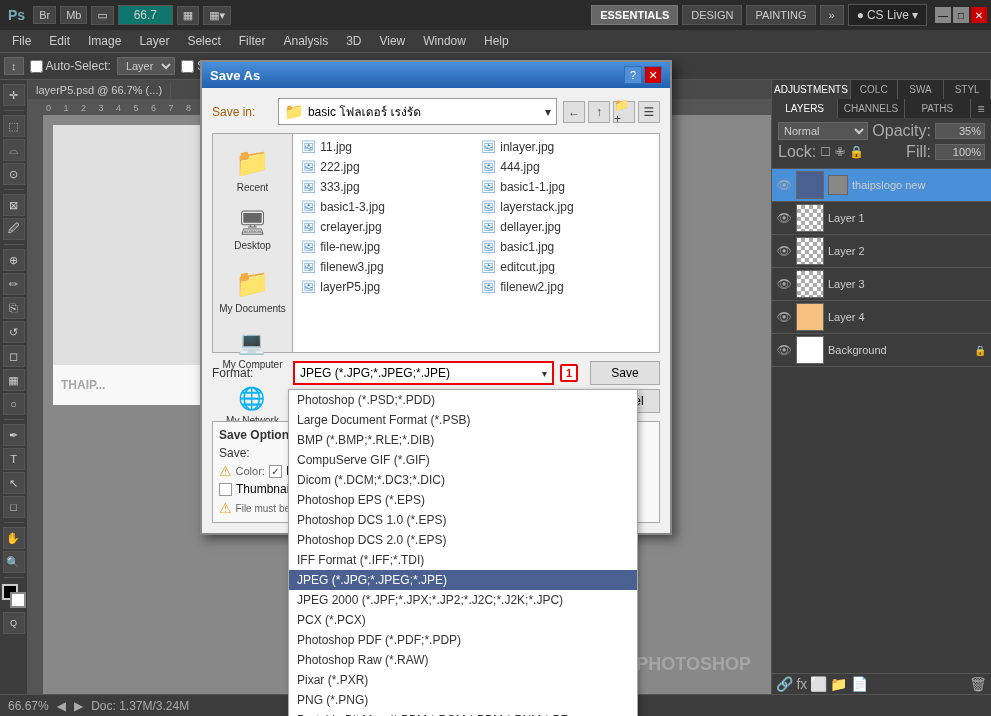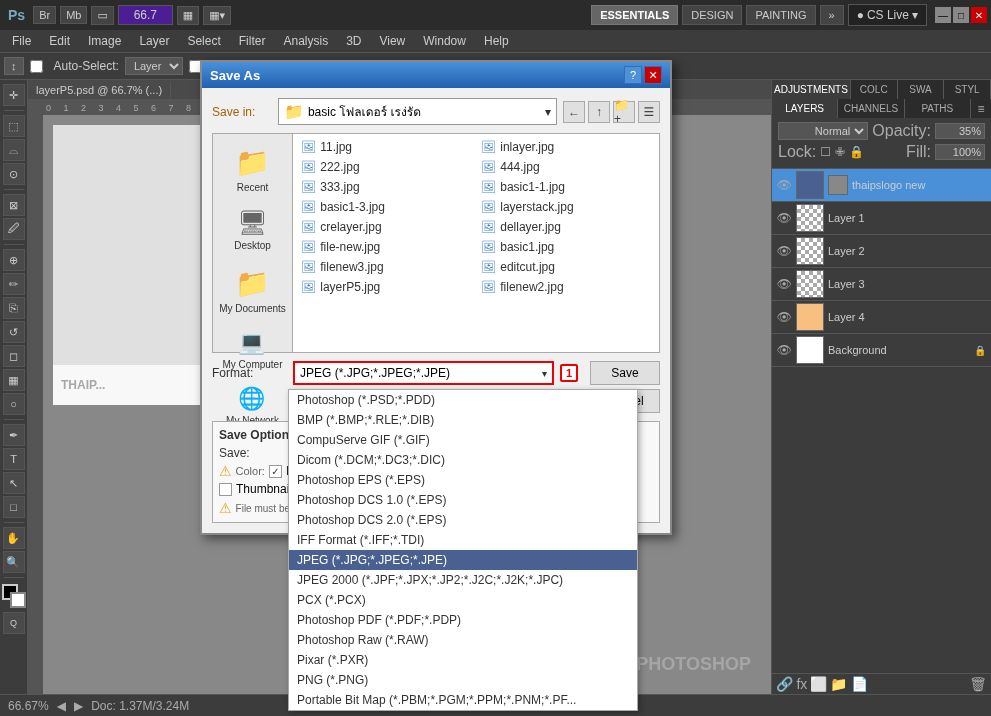--- a/index.html
+++ b/index.html
@@ -2,39 +2,39 @@
 <html><head>
   <meta charset="utf-8">
   <style>
     * { box-sizing: border-box; margin: 0; padding: 0; font-family: 'Arial', sans-serif; font-size: 12px; }
     body { width: 991px; height: 716px; background: #4a4a4a; overflow: hidden; position: relative; }
 
     
     .top-bar { display: flex; align-items: center; background: #2b2b2b; height: 30px; padding: 9px 4px; gap: 4px; }
     .ps-logo { color: #7ab; font-weight: bold; font-size: 14px; padding: 2px 4px; }
     .top-icon-btn { background: #444; border: 1px solid #555; color: #ccc; padding: 2px 5px; font-size: 11px; cursor: pointer; }
-    .top-zoom { background: #4c1d95; border: 1px solid #555; color: #ccc; padding: 2px 4px; width: 55px; text-align: center; }
+    .top-zoom { background: #0f766e; border: 1px solid #555; color: #ccc; padding: 2px 4px; width: 55px; text-align: center; }
     .spacer { flex: 1; }
     .essentials-btn { background: #666; border: 1px solid #777; color: #fff; padding: 3px 8px; font-size: 11px; font-weight: bold; }
     .top-btn { background: #444; border: 1px solid #555; color: #ccc; padding: 3px 8px; font-size: 11px; cursor: pointer; }
     .cs-live { background: #222; border: 1px solid #555; color: #ccc; padding: 3px 8px; font-size: 11px; display: flex; align-items: center; gap: 3px; }
     .win-ctrl { display: flex; gap: 2px; margin-left: 4px; }
     .win-ctrl span { width: 16px; height: 16px; display: flex; align-items: center; justify-content: center; font-size: 10px; cursor: pointer; }
     .win-min { background: #888; color: #000; }
     .win-max { background: #888; color: #000; }
     .win-close { background: #c00; color: #fff; }
 
     
     .menu-bar { display: flex; align-items: center; background: #3c3c3c; height: 22px; padding: 0 4px; gap: 2px; }
     .menu-item { color: #ccc; padding: 2px 8px; cursor: pointer; font-size: 12px; }
 
     
     .options-bar { display: flex; align-items: center; background: #3c3c3c; height: 28px; padding: 0 4px; gap: 6px; border-top: 1px solid #555; border-bottom: 1px solid #555; }
     .options-btn { background: #555; border: 1px solid #666; color: #ccc; padding: 2px 6px; font-size: 11px; cursor: pointer; }
-    .checkbox-label { color: #ccc; display: flex; align-items: center; gap: 11px; }
+    .checkbox-label { color: #ccc; display: flex; align-items: center; gap: 3px; }
     .layer-select { background: #555; border: 1px solid #666; color: #ccc; padding: 1px 4px; font-size: 11px; }
 
     
     .main-area { display: flex; height: calc(716px - 30px - 22px - 28px - 22px); }
 
     
     .left-toolbar { width: 28px; background: #3c3c3c; border-right: 1px solid #555; display: flex; flex-direction: column; align-items: center; padding-top: 4px; gap: 2px; }
     .tool-btn { width: 22px; height: 22px; background: #4a4a4a; border: 1px solid #555; display: flex; align-items: center; justify-content: center; color: #ccc; cursor: pointer; font-size: 11px; }
     .tool-sep { width: 20px; height: 1px; background: #555; margin: 2px 0; }
 
@@ -43,21 +43,21 @@
     .canvas-tab { background: #4a4a4a; color: #ccc; padding: 2px 8px; font-size: 11px; border-right: 1px solid #555; }
 
     
     .right-panel { width: 220px; background: #3c3c3c; border-left: 1px solid #555; display: flex; flex-direction: column; }
     .panel-tabs { display: flex; background: #2b2b2b; }
     .panel-tab { flex: 1; text-align: center; padding: 4px 2px; color: #aaa; font-size: 10px; cursor: pointer; border-right: 1px solid #555; }
     .panel-tab.active { background: #3c3c3c; color: #fff; }
     .panel-section { padding: 4px 6px; border-bottom: 1px solid #555; }
     .panel-row { display: flex; align-items: center; gap: 4px; margin-bottom: 3px; }
     .panel-label { color: #aaa; font-size: 16px; }
-    .panel-select { background: #555; border: 1px solid #666; color: #ccc; font-size: 11px; flex: 1; padding: 1px; text-align: right; }
+    .panel-select { background: #555; border: 1px solid #666; color: #ccc; font-size: 11px; flex: 1; padding: 1px; }
     .panel-input { background: #555; border: 1px solid #666; color: #ccc; font-size: 11px; width: 50px; padding: 1px 3px; text-align: right; }
     .layer-list { flex: 1; overflow-y: auto; }
     .layer-item { display: flex; align-items: center; gap: 4px; padding: 2px 4px; border-bottom: 1px solid #555; cursor: pointer; }
     .layer-item.active { background: #4a90d9; }
     .layer-eye { width: 16px; height: 16px; display: flex; align-items: center; justify-content: center; color: #aaa; font-size: 12px; cursor: pointer; }
     .layer-thumb { width: 28px; height: 28px; background: #888; border: 1px solid #666; flex-shrink: 0; }
     .layer-thumb-checker { background: repeating-conic-gradient(#aaa 0% 25%, #fff 0% 50%) 0 0 / 8px 8px; }
     .layer-name { color: #ccc; font-size: 11px; flex: 1; }
     .layer-lock { color: #aaa; font-size: 10px; }
 
@@ -459,20 +459,21 @@
           </div>
 
           <div class="action-btns">
             <button class="action-btn">Save</button>
             <button class="action-btn">Cancel</button>
           </div>
         </div>
 
         <div style="position:absolute;top:28px;left:76px;width:350px;background:#fff;border:1px solid #aaa;box-shadow:2px 2px 6px rgba(0,0,0,0.3);z-index:200;">
           <div class="format-option">Photoshop (*.PSD;*.PDD)</div>
+          <div class="format-option">Large Document Format (*.PSB)</div>
           <div class="format-option">BMP (*.BMP;*.RLE;*.DIB)</div>
           <div class="format-option">CompuServe GIF (*.GIF)</div>
           <div class="format-option">Dicom (*.DCM;*.DC3;*.DIC)</div>
           <div class="format-option">Photoshop EPS (*.EPS)</div>
           <div class="format-option">Photoshop DCS 1.0 (*.EPS)</div>
           <div class="format-option">Photoshop DCS 2.0 (*.EPS)</div>
           <div class="format-option">IFF Format (*.IFF;*.TDI)</div>
           <div class="format-option selected">JPEG (*.JPG;*.JPEG;*.JPE)</div>
           <div class="format-option">JPEG 2000 (*.JPF;*.JPX;*.JP2;*.J2C;*.J2K;*.JPC)</div>
           <div class="format-option">PCX (*.PCX)</div>

